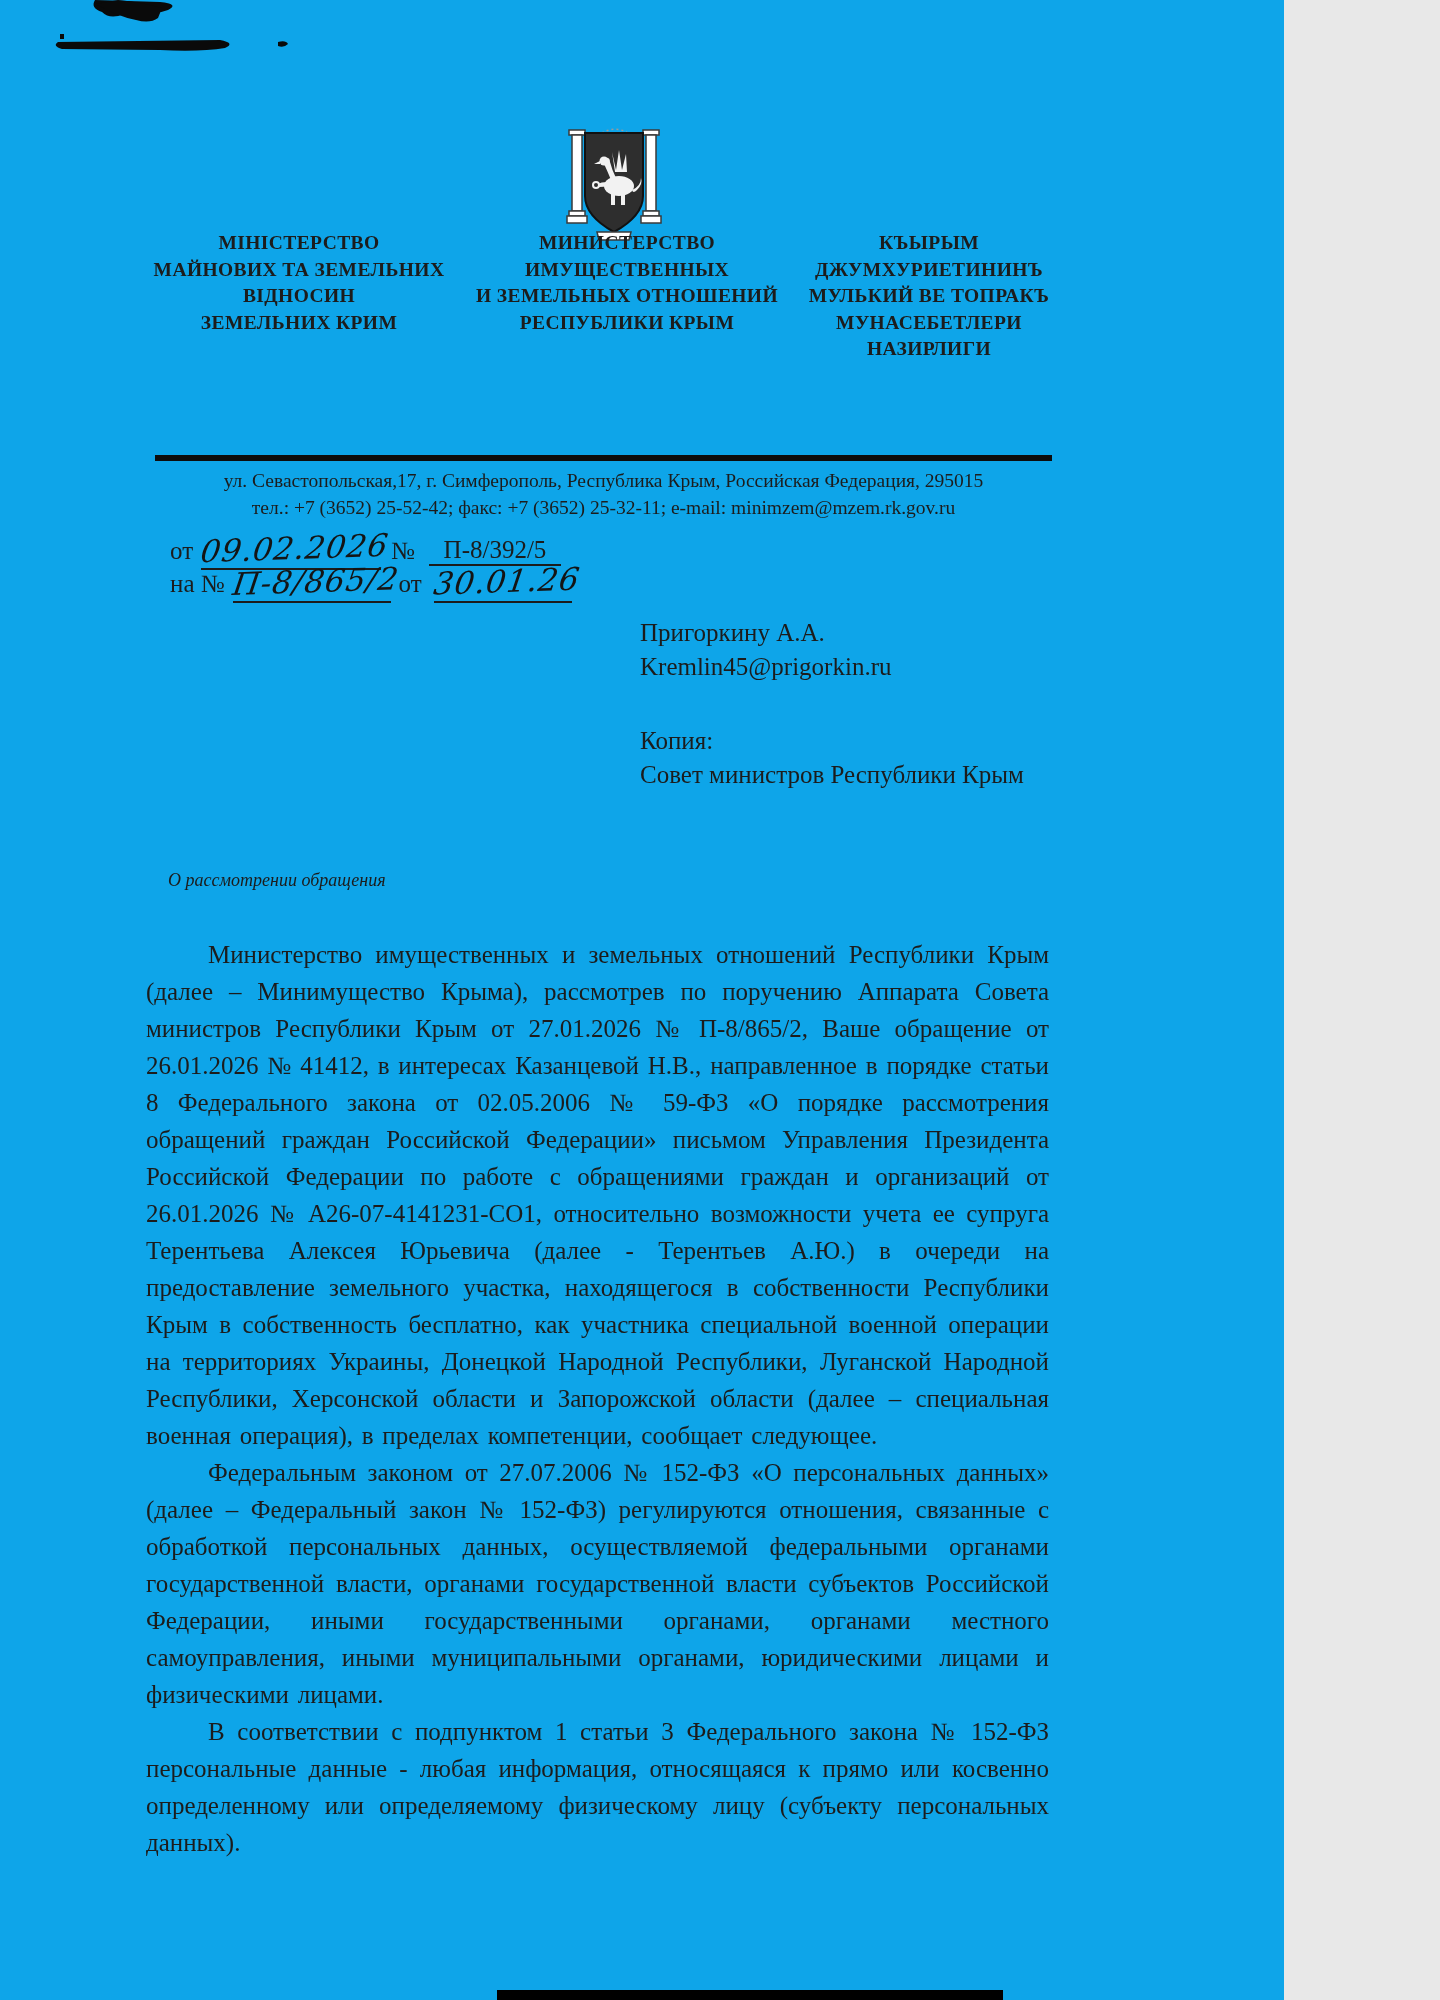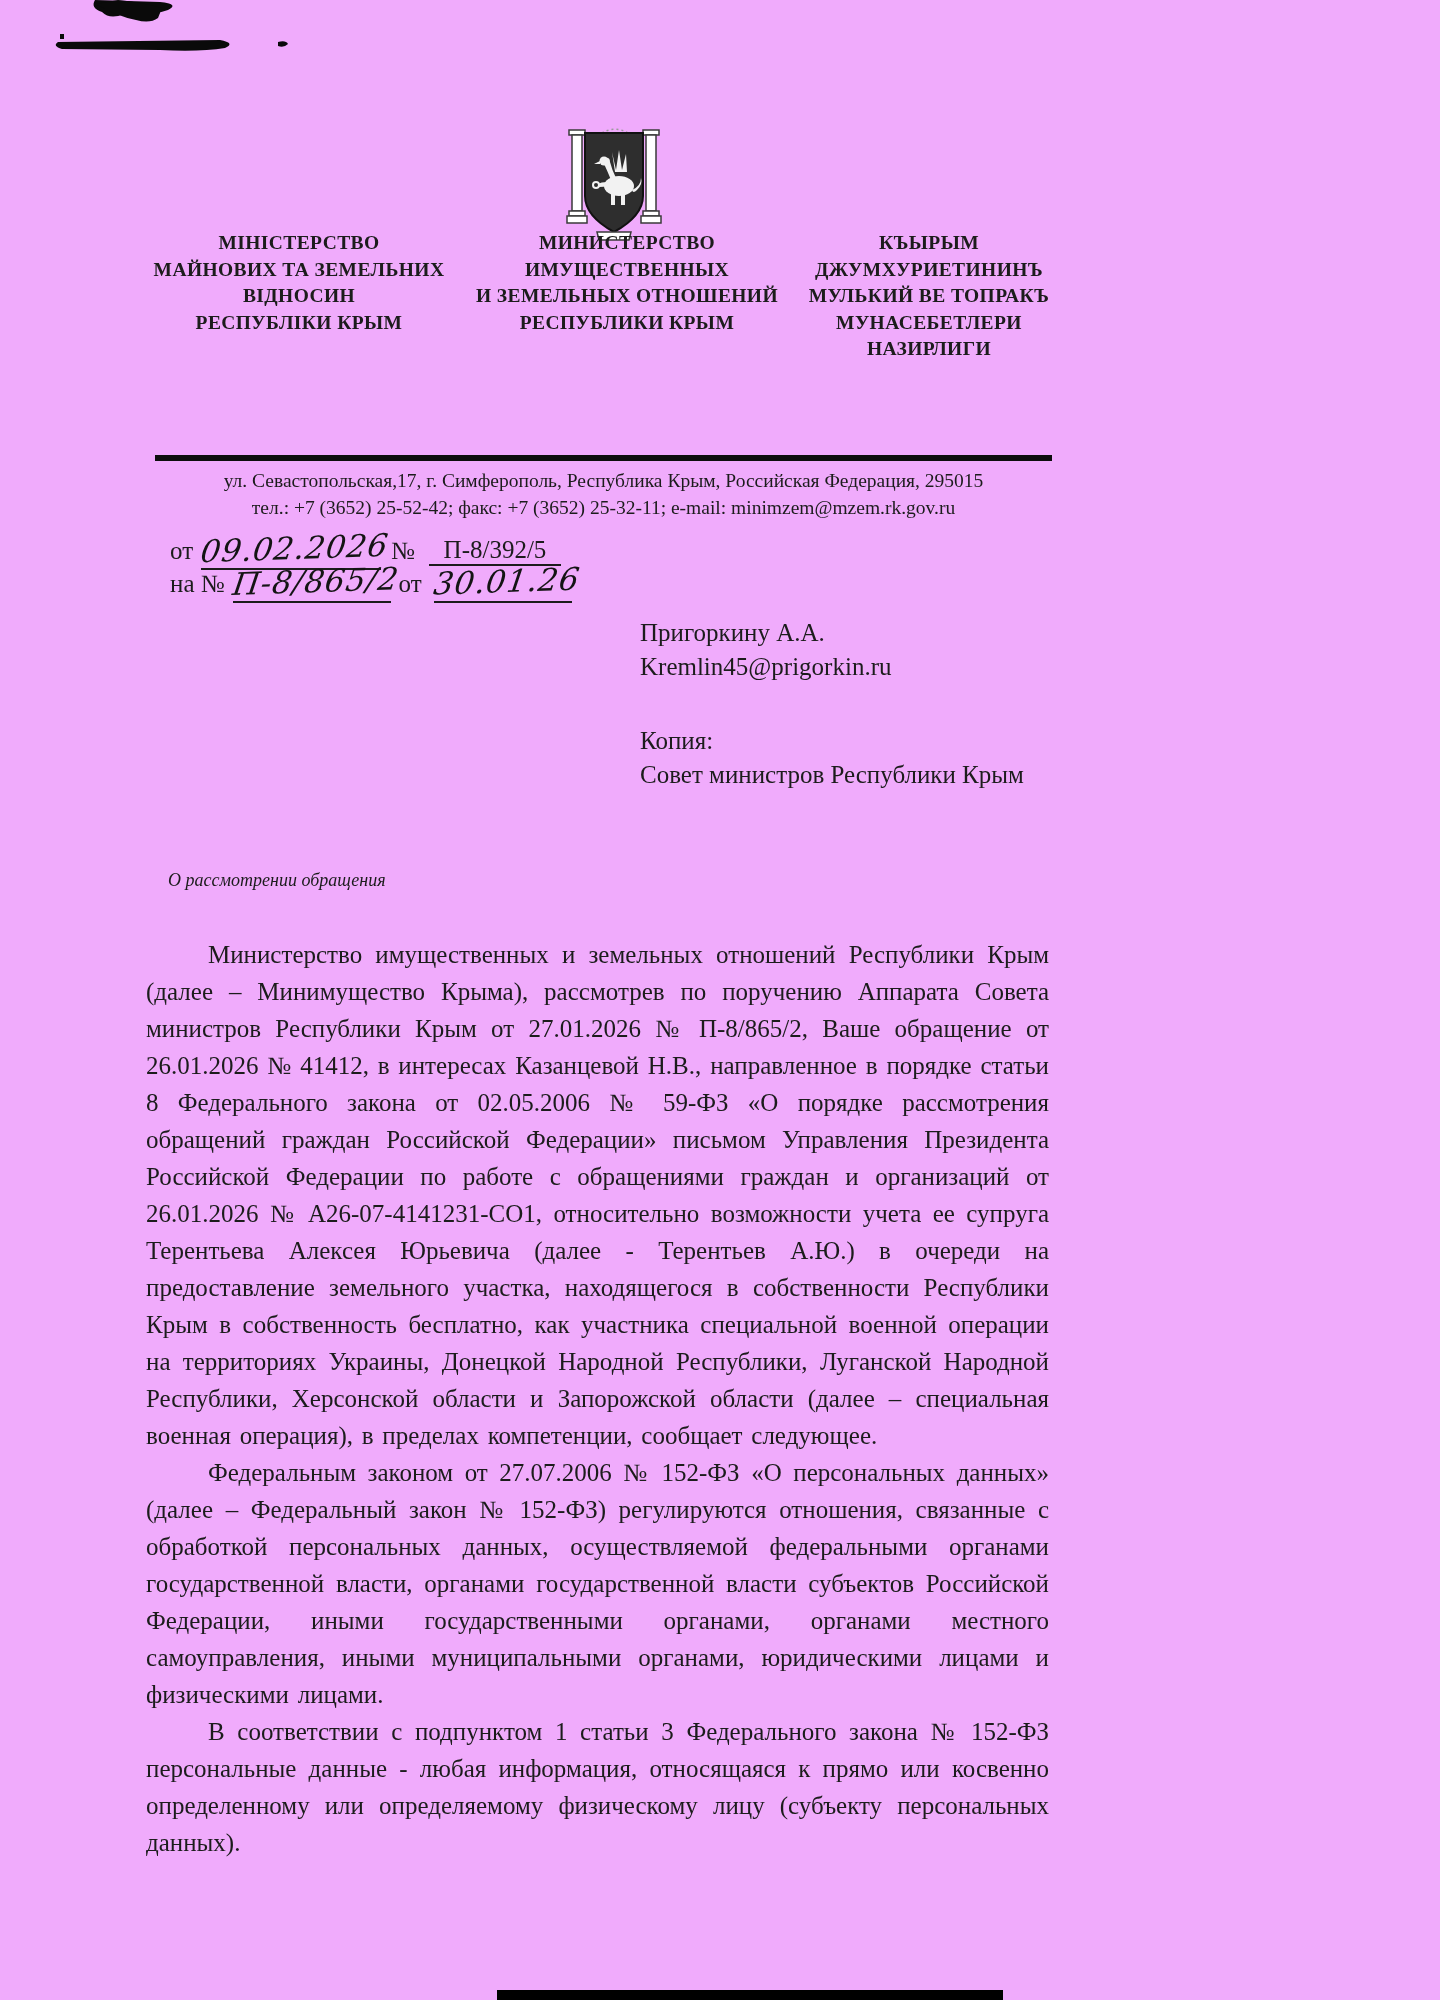--- a/index.html
+++ b/index.html
@@ -1,19 +1,19 @@
 <!DOCTYPE html>
 <html lang="ru"><head>
 <meta charset="utf-8">
 <style>
   html,body{margin:0;padding:0;background:#e8e8e8;}
   .page{
     position:relative;
-    width:1440px;height:2000px;
-    background:#f0abfc;
+    width:1284px;height:2000px;
+    background:#0ea5e9;
     overflow:hidden;
     font-family:"Liberation Serif","DejaVu Serif",serif;
     color:#1c1c1c;
   }
   
   .smudge{position:absolute;left:40px;top:0;width:280px;height:60px;}
   
   .emblem{position:absolute;left:563px;top:116px;width:102px;height:130px;}
   
   .lh-col{
@@ -107,21 +107,21 @@
         <path d="M69 74 Q78 70 78 62 Q80 68 74 74 Q70 78 69 74 Z"></path>
       </g>
       <path d="M34 116 H68 L66 124 H36 Z" fill="#fff" stroke="#3a3a3a" stroke-width="1.5"></path>
     </svg>
   </div>
 
   <div class="lh-col c1">
     <div>МІНІСТЕРСТВО</div>
     <div>МАЙНОВИХ ТА ЗЕМЕЛЬНИХ</div>
     <div>ВІДНОСИН</div>
-    <div>РЕСПУБЛІКИ КРЫМ</div>
+    <div>ЗЕМЕЛЬНИХ КРИМ</div>
   </div>
   <div class="lh-col c3">
     <div>КЪЫРЫМ</div>
     <div>ДЖУМХУРИЕТИНИНЪ</div>
     <div>МУЛЬКИЙ ВЕ ТОПРАКЪ</div>
     <div>МУНАСЕБЕТЛЕРИ</div>
     <div>НАЗИРЛИГИ</div>
   </div>
   <div class="lh-col c2">
     <div>МИНИСТЕРСТВО</div>

